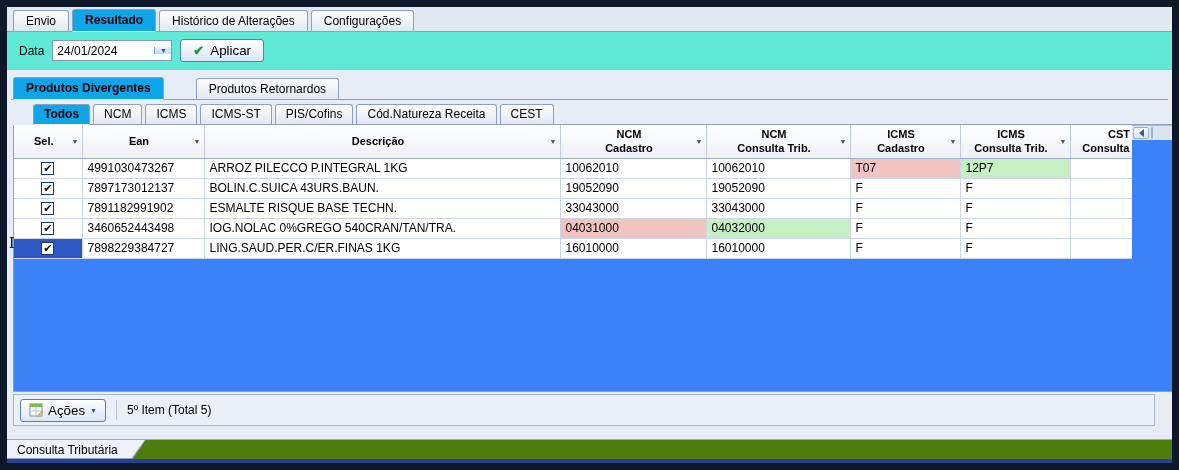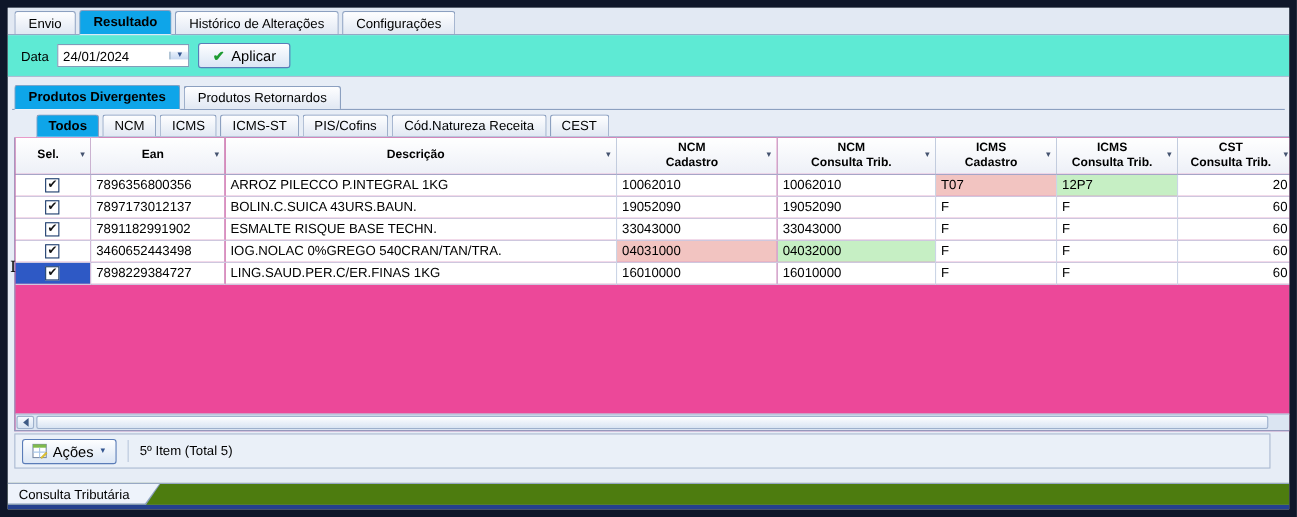--- a/index.html
+++ b/index.html
@@ -32,28 +32,28 @@
   .datebox .val { flex:1; display:flex; align-items:center; padding:0 4px; }
   .datebox .dd  { width:17px; border-left:1px solid #7f9db9; background:linear-gradient(#eaf1fb,#c6d8f0);
                   display:flex; align-items:center; justify-content:center; font-size:7px; color:#33558f; }
   .btn { display:inline-flex; align-items:center; gap:6px; height:23px;
          border:1px solid #5a7cb8; border-radius:3px; padding:0 12px;
          background:linear-gradient(#fdfeff,#dbe6f5); cursor:default; }
   .btn .check { color:#1d9b32; font-weight:bold; font-size:13px; }
 
   
   .content { flex:1; display:flex; flex-direction:column; padding:5px 4px 0 4px; min-height:0; }
-  .tabstrip-section { padding-left:2px; }
+  .tabstrip-section { padding-left:2px;gap:29px; }
   .inner { flex:1; display:flex; flex-direction:column; min-height:0; width:1164px; margin-left:2px; padding-top:2px; }
   .tabstrip-filter { padding-left:0; border-bottom:1px solid #8ca0c0;margin-left:20px; }
   .tabstrip-filter .tab { padding:2px 10px 3px; }
 
   
-  .gridbox { flex:1; border:1px solid #8ca0c0; border-top:none; background:#ec4899;
-             display:flex; flex-direction:column; min-height:0; overflow:hidden; }
+  .gridbox { flex:1; border:1px solid #8ca0c0; border-top:none; background:#3b82f6;
+             display:flex; flex-direction:row; min-height:0; overflow:hidden; }
   .tablewrap { flex:1; overflow:hidden; }
   table { border-collapse:collapse; table-layout:fixed; width:1162px; }
   th { background:linear-gradient(#ffffff,#edf0f7); border-right:1px solid #c2ccde; border-bottom:1px solid #9fb0cc;
        font-weight:bold; font-size:11px; text-align:center; height:33px; position:relative; padding:1px 12px 1px 4px; }
   .hlines { display:flex; flex-direction:column; justify-content:center; height:100%; line-height:1.3; }
   .fdd { position:absolute; right:3px; top:50%; transform:translateY(-50%); font-size:7px; color:#44536f; }
   td { background:#fff; border-right:1px solid #cbd5e6; border-bottom:1px solid #cbd5e6;
        height:20px; padding:0 5px; overflow:hidden; white-space:nowrap; font-size:12px; }
   td.c-sel { text-align:center; padding:0; }
   td.c-cst { text-align:right; }
@@ -209,21 +209,21 @@
                 </th>
               </tr>
             </thead>
             <tbody>
                 <tr class="grid-row">
       <td class="c-sel">
         <span class="cb">
                       <span class="check">✔</span>
                     </span>
       </td>
-      <td class="c-ean">7896356800356</td>
+      <td class="c-ean">4991030473267</td>
       <td class="c-desc">ARROZ PILECCO P.INTEGRAL 1KG</td>
       <td class="c-ncm">10062010</td>
       <td class="c-ncm">10062010</td>
       <td class="c-icms hl-red">T07</td>
       <td class="c-icms hl-green">12P7</td>
       <td class="c-cst">20</td>
     </tr>
                 <tr class="grid-row">
       <td class="c-sel">
         <span class="cb">

